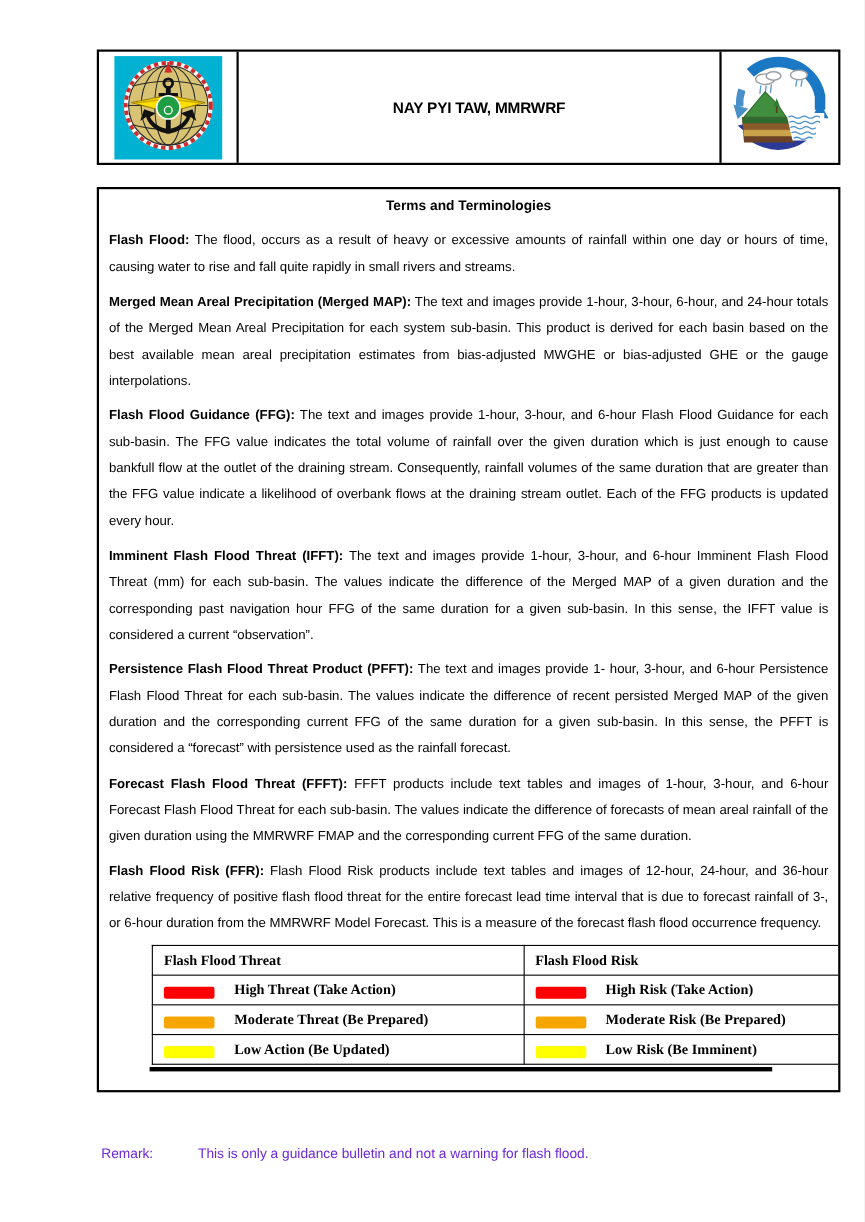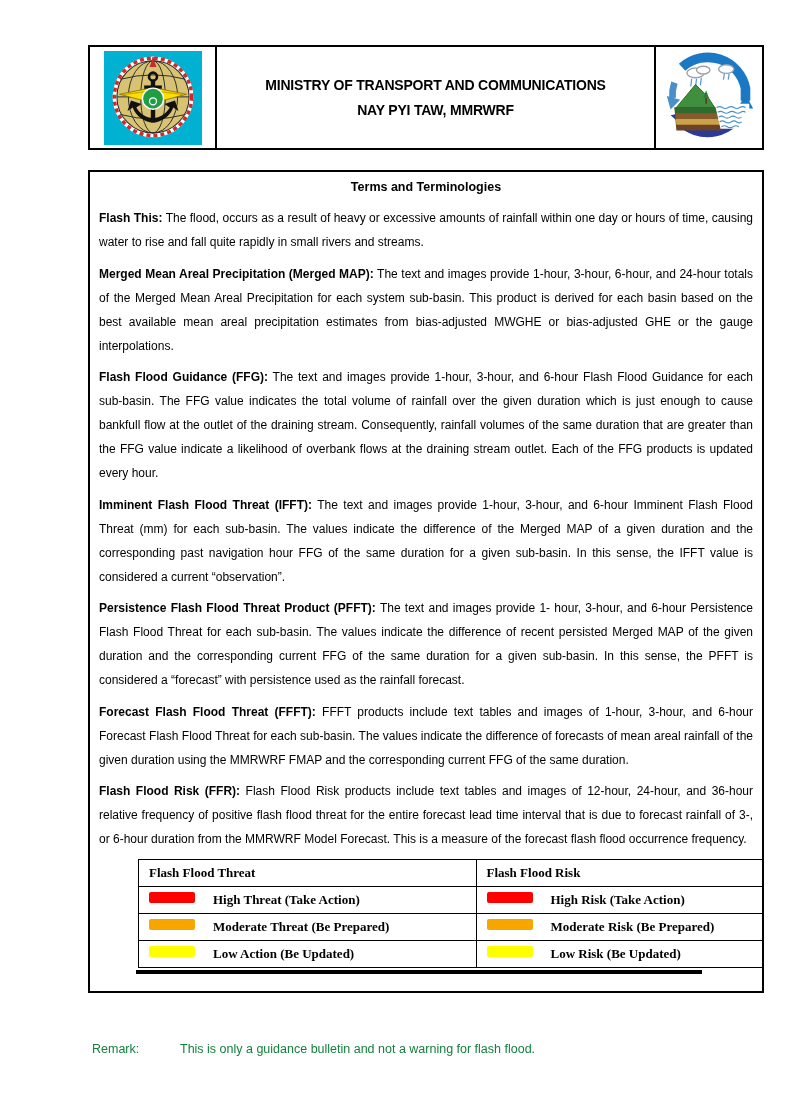--- a/index.html
+++ b/index.html
@@ -23,21 +23,21 @@
   .doc-title span{}
   .para{font-size:12px;line-height:24px;text-align:justify;margin:0 0 7.5px 0;}
   .para .lead{font-weight:bold;}
 
   
   .legend-wrap{margin-top:2px;margin-left:39px;width:560px;}
   table.legend{border-collapse:collapse;width:676px;table-layout:fixed;
                font-family:"Liberation Serif", serif;}
   table.legend td,table.legend th{border:1.5px solid #000;height:26px;padding:0 0 0 10px;
                text-align:left;vertical-align:middle;font-weight:bold;font-size:13px;}
-  .legend-cell{display:flex;align-items:flex-start;gap:18px;}
+  .legend-cell{display:flex;align-items:flex-end;gap:18px;}
   .swatch{display:inline-block;width:46px;height:11px;border-radius:2px;flex:0 0 auto;}
   .legend-bottom-bar{width:566px;height:4px;background:#000;margin-top:2px;margin-left:-2px;}
 
   
   .remark{position:absolute;left:92px;top:1042px;font-size:12.5px;white-space:nowrap;}
   .remark .remark-label{display:inline-block;width:88px;}
 </style>
 </head>
 <body>
 
@@ -74,21 +74,20 @@
             <circle cx="50" cy="53" r="12" fill="#1f9e44" stroke="#ffffff" stroke-width="1.6"></circle>
             <circle cx="50" cy="56" r="4" fill="none" stroke="#ffffff" stroke-width="1.4"></circle>
 
             <path d="M50,80 C40,80 30,72 27,63 L21,67 L25,55 L37,59 L31,63 C35,70 42,75 50,75 C58,75 65,70 69,63 L63,59 L75,55 L79,67 L73,63 C70,72 60,80 50,80 Z" fill="#111"></path>
           </svg>
         </span>
       </div>
     </div>
 
     <div class="header-cell cell-center">
-      <div class="header-line">MINISTRY OF TRANSPORT AND COMMUNICATIONS</div>
       <div class="header-line">NAY PYI TAW, MMRWRF</div>
     </div>
 
     <div class="header-cell cell-right">
       <span>
         <svg width="96" height="96" viewBox="0 0 100 100">
           <rect width="100" height="100" fill="#ffffff"></rect>
 
           <path d="M22,20 A40 40 0 0 1 88,42 L88,55" fill="none" stroke="#1b78c4" stroke-width="10"></path>
           <path d="M80,55 L96,55 L88,70 Z" fill="#1b78c4" transform="rotate(180 88 59)"></path>
@@ -133,21 +132,21 @@
       </span>
     </div>
   </div>
 
   <div class="main-box">
 
     <div class="doc-title">
       <span>Terms and Terminologies</span>
     </div>
 
-    <p class="para"><span class="lead">Flash This:</span><span> The flood, occurs as a result of heavy or excessive amounts of rainfall within one day or hours of time, causing water to rise and fall quite rapidly in small rivers and streams.</span></p>
+    <p class="para"><span class="lead">Flash Flood:</span><span> The flood, occurs as a result of heavy or excessive amounts of rainfall within one day or hours of time, causing water to rise and fall quite rapidly in small rivers and streams.</span></p>
 
     <p class="para"><span class="lead">Merged Mean Areal Precipitation (Merged MAP):</span><span> The text and images provide 1-hour, 3-hour, 6-hour, and 24-hour totals of the Merged Mean Areal Precipitation for each system sub-basin. This product is derived for each basin based on the best available mean areal precipitation estimates from bias-adjusted MWGHE or bias-adjusted GHE or the gauge interpolations.</span></p>
 
     <p class="para"><span class="lead">Flash Flood Guidance (FFG):</span><span> The text and images provide 1-hour, 3-hour, and 6-hour Flash Flood Guidance for each sub-basin. The FFG value indicates the total volume of rainfall over the given duration which is just enough to cause bankfull flow at the outlet of the draining stream. Consequently, rainfall volumes of the same duration that are greater than the FFG value indicate a likelihood of overbank flows at the draining stream outlet. Each of the FFG products is updated every hour.</span></p>
 
     <p class="para"><span class="lead">Imminent Flash Flood Threat (IFFT):</span><span> The text and images provide 1-hour, 3-hour, and 6-hour Imminent Flash Flood Threat (mm) for each sub-basin. The values indicate the difference of the Merged MAP of a given duration and the corresponding past navigation hour FFG of the same duration for a given sub-basin. In this sense, the IFFT value is considered a current “observation”.</span></p>
 
     <p class="para"><span class="lead">Persistence Flash Flood Threat Product (PFFT):</span><span> The text and images provide 1- hour, 3-hour, and 6-hour Persistence Flash Flood Threat for each sub-basin. The values indicate the difference of recent persisted Merged MAP of the given duration and the corresponding current FFG of the same duration for a given sub-basin. In this sense, the PFFT is considered a “forecast” with persistence used as the rainfall forecast.</span></p>
 
     <p class="para"><span class="lead">Forecast Flash Flood Threat (FFFT):</span><span> FFFT products include text tables and images of 1-hour, 3-hour, and 6-hour Forecast Flash Flood Threat for each sub-basin. The values indicate the difference of forecasts of mean areal rainfall of the given duration using the MMRWRF FMAP and the corresponding current FFG of the same duration.</span></p>
@@ -192,27 +191,27 @@
           <tr>
             <td>
                 <span class="legend-cell">
                   <span class="swatch" style="background-color: rgb(255, 255, 0);"></span>
                   <span>Low Action (Be Updated)</span>
                 </span>
               </td>
             <td>
                 <span class="legend-cell">
                   <span class="swatch" style="background-color: rgb(255, 255, 0);"></span>
-                  <span>Low Risk (Be Updated)</span>
+                  <span>Low Risk (Be Imminent)</span>
                 </span>
               </td>
           </tr>
         </tbody>
       </table>
       <div class="legend-bottom-bar"></div>
     </div>
   </div>
 
-  <div class="remark" style="color: #15803d;">
+  <div class="remark" style="color: #6d28d9;">
     <span class="remark-label">Remark:</span><span>This is only a guidance bulletin and not a warning for flash flood.</span>
   </div>
 
 </div>
 
 </body></html>

